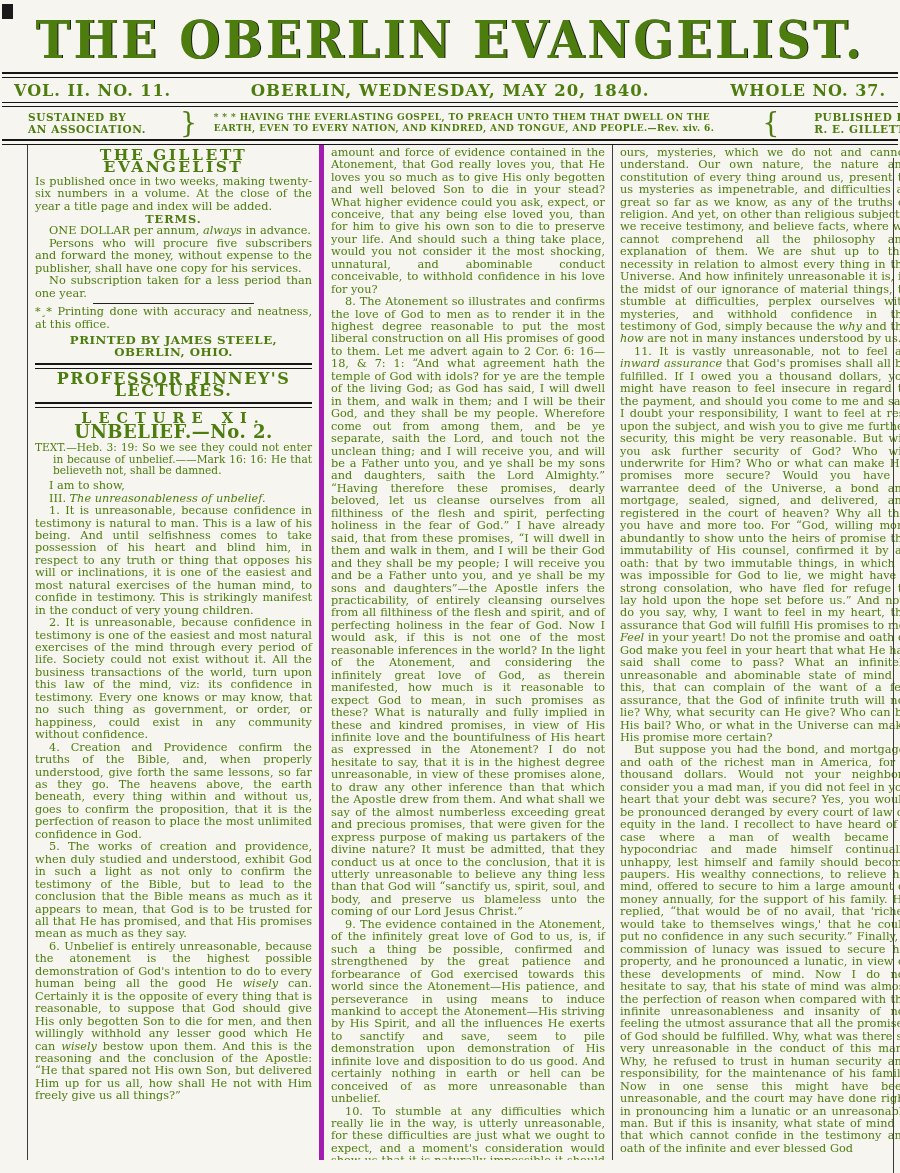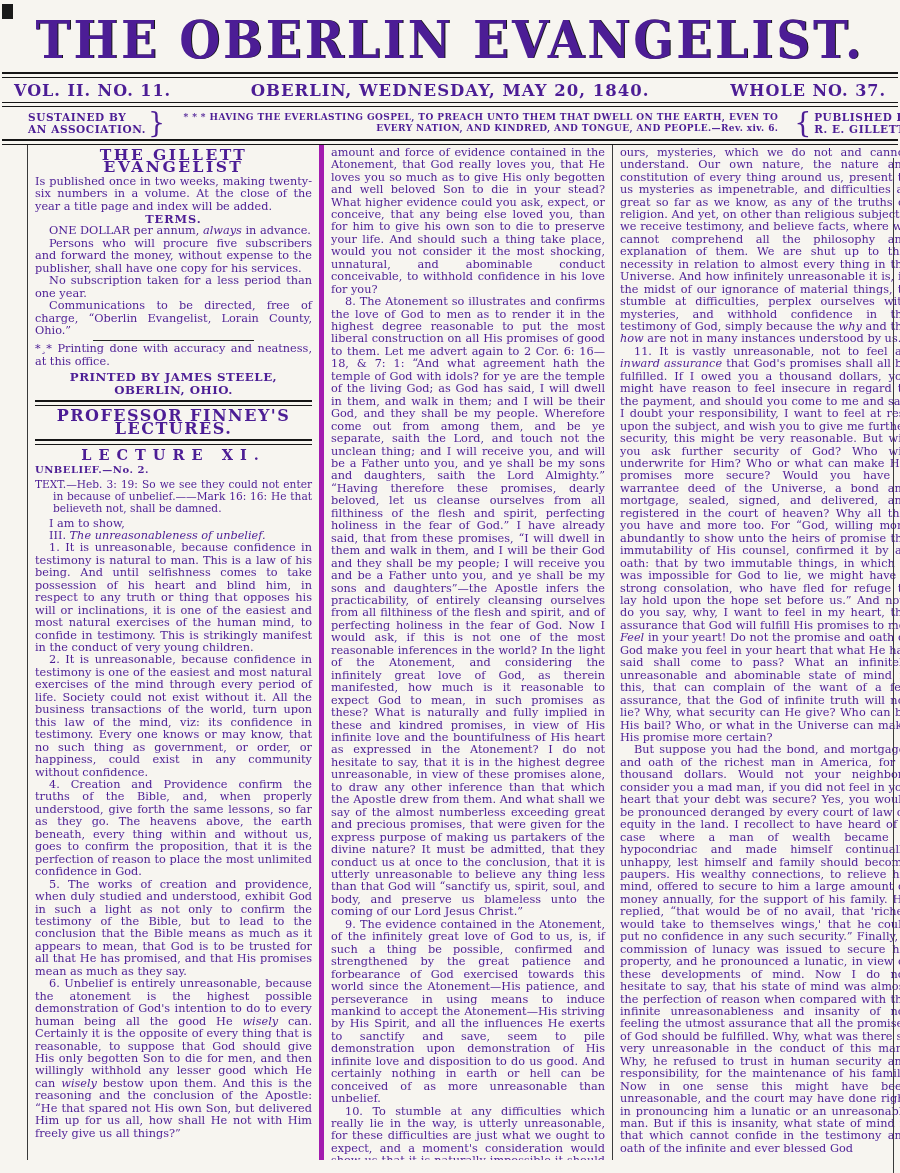--- a/index.html
+++ b/index.html
@@ -1,21 +1,21 @@
 <!DOCTYPE html>
 <html lang="en"><head>
 <meta charset="utf-8">
 <style>
   html,body{margin:0;padding:0;background:#888;}
   .page{
     position:relative;
     width:900px;height:1173px;
     margin:0 auto;
     background:#f7f5f0;
-    color:#4c1d95;
+    color:#4d7c0f;
     overflow:hidden;
     font-family:"DejaVu Serif","Liberation Serif",serif;
   }
   .artifact{position:absolute;left:2px;top:4px;width:11px;height:15px;background:#1a1a1a;}
 
   
   .masthead{
     margin:14px 0 6px 0;
     text-align:center;
     font-size:47px;
@@ -36,27 +36,27 @@
   .dateline .vol{font-size:16px;letter-spacing:1px;width:235px;}
   .dateline .city-date{font-size:16.5px;letter-spacing:1px;flex:1;text-align:center;}
   .dateline .whole{font-size:16px;letter-spacing:1px;width:235px;text-align:right;}
 
   .motto-row{
     display:flex;align-items:center;
     padding:4px 0 3px 0;
   }
   .assoc,.publisher{
     font-size:10.5px;font-weight:bold;letter-spacing:.6px;
-    line-height:12.5px;white-space:nowrap;
+    line-height:12.5px;white-space:nowrap;gap:32px;
   }
   .assoc{margin-left:28px;display:flex;align-items:center;}
   .publisher{margin-right:-14px;display:flex;align-items:center;}
   .brace{font-size:27px;font-weight:normal;line-height:24px;padding:0 2px;}
   .motto{
-    flex:1;text-align:right;
+    flex:1;text-align:left;
     font-size:9px;font-weight:bold;letter-spacing:.4px;line-height:11.5px;
     padding:0 14px;
   }
 
   
   .columns{
     display:flex;
     margin-left:27px;
     width:888px;           
     height:1015px;
@@ -86,21 +86,21 @@
   }
   .center-sm{text-align:center;font-weight:bold;letter-spacing:1px;text-indent:0;}
   .printer-line{text-align:center;font-size:11.8px;font-weight:bold;letter-spacing:.5px;text-indent:0;margin-top:3px;}
   .rule-short{width:58%;margin:3px auto 2px auto;border-top:1px solid #232323;height:0;}
   .rule-heavy-blk{height:3px;border-top:2px solid #161616;border-bottom:1px solid #161616;margin:4px 0;}
   .banner{
     text-align:center;font-size:16px;font-weight:bold;
     letter-spacing:1.5px;text-indent:0;margin:1px 0;
   }
   .lecture-title{text-align:center;font-size:14.5px;font-weight:bold;letter-spacing:7px;text-indent:0;margin-top:4px;}
-  .subtitle{font-size:10px;font-weight:bold;letter-spacing:.5px;text-indent:0;margin:2px 0 3px 0;}
+  .subtitle{text-align:center;font-size:18px;font-weight:bold;letter-spacing:.5px;text-indent:0;margin:2px 0 3px 0;}
   .text-ref{
     font-size:10.6px;line-height:11.8px;
     padding-left:18px;text-indent:-18px;margin-bottom:3px;
   }
   .show-line{text-indent:14px;margin-top:2px;}
 </style>
 </head>
 <body>
 
 <div class="page">
@@ -141,21 +141,20 @@
   </header>
 
   <main class="columns">
     <section class="col col-left">
         <p class="blk head-lg">THE GILLETT EVANGELIST</p>
         <p class="blk para-flush">Is published once in two weeks, making twenty-six numbers in a volume. At the close of the year a title page and index will be added.</p>
         <p class="blk center-sm">TERMS.</p>
         <p class="blk para">ONE DOLLAR per annum, <i>always</i> in advance.</p>
         <p class="blk para">Persons who will procure five subscribers and forward the money, without expense to the publisher, shall have one copy for his services.</p>
         <p class="blk para">No subscription taken for a less period than one year.</p>
-        <p class="blk para">Communications to be directed, free of charge, “Oberlin Evangelist, Lorain County, Ohio.”</p>
         <div class="blk rule-short"></div>
         <p class="blk para-flush">*¸* Printing done with accuracy and neatness, at this office.</p>
         <p class="blk printer-line">PRINTED BY JAMES STEELE, OBERLIN, OHIO.</p>
         <div class="blk rule-heavy-blk"></div>
         <p class="blk banner">PROFESSOR FINNEY'S LECTURES.</p>
         <div class="blk rule-heavy-blk"></div>
         <p class="blk lecture-title">LECTURE XI.</p>
         <p class="blk subtitle">UNBELIEF.—No. 2.</p>
         <p class="blk text-ref">TEXT.—Heb. 3: 19: So we see they could not enter in because of unbelief.——Mark 16: 16: He that believeth not, shall be damned.</p>
         <p class="blk show-line">I am to show,</p>

